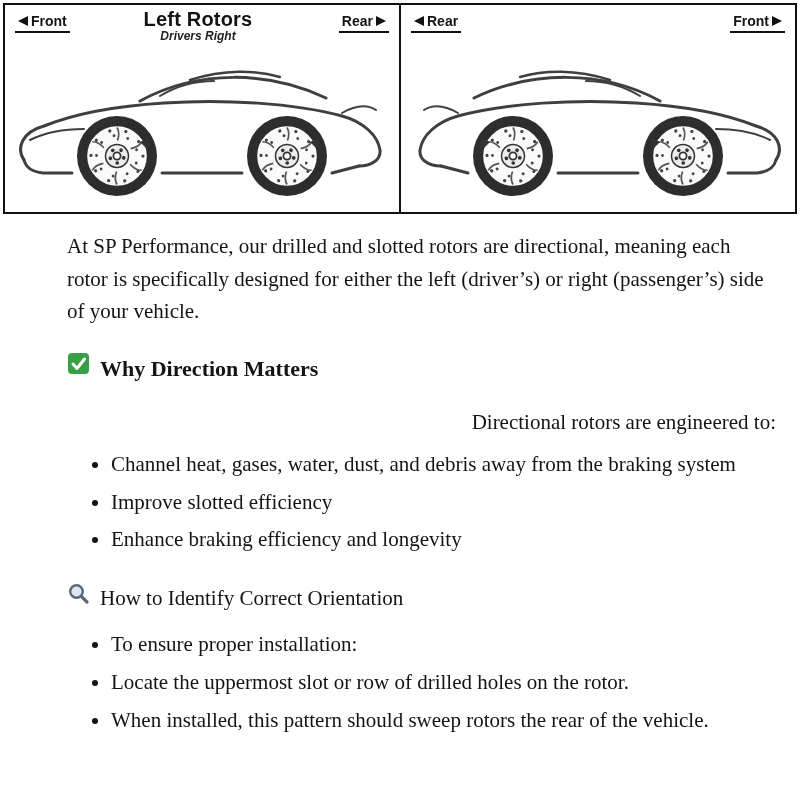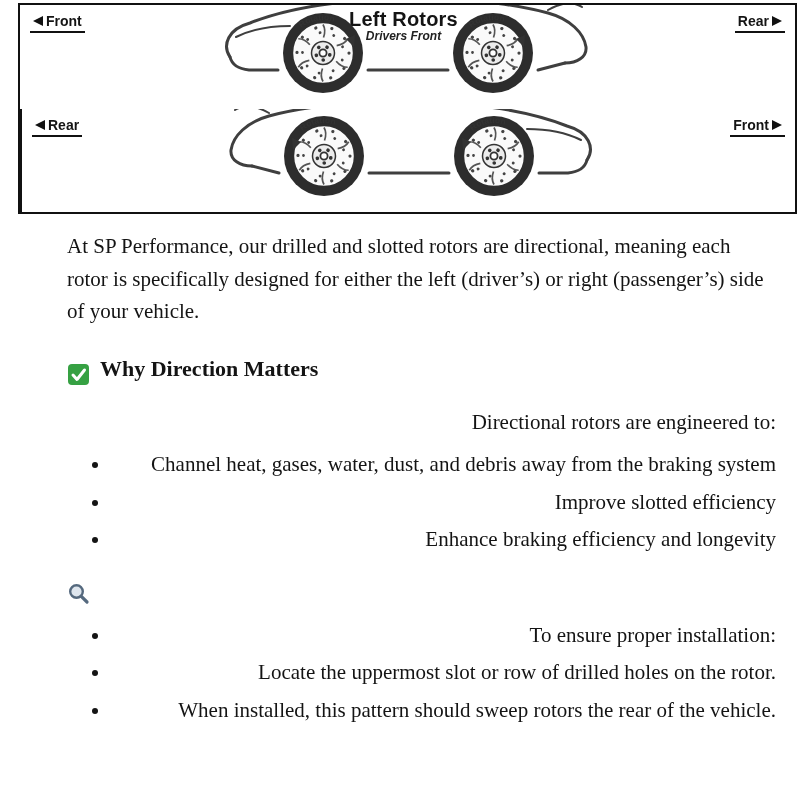--- a/index.html
+++ b/index.html
@@ -5,26 +5,25 @@
   * { box-sizing: border-box; }
   html, body { margin: 0; padding: 0; }
   body {
     width: 800px; height: 800px; overflow: hidden;
     background: #ffffff; color: #141414;
     font-family: "Liberation Serif", serif;
   }
 
   
   .diagram {
-    margin: 3px 3px 0 18px;
+    margin: 3px 3px 0 3px;
     border: 2px solid #111;
     height: 211px;
     display: flex;
     background: #fff;
-    flex-direction: column;
   }
   .panel { flex: 1; position: relative; overflow: hidden; }
   .panel + .panel { border-left: 2px solid #111; }
 
   .panel-title {
     position: absolute; top: 3px; left: 0; right: 8px;
     text-align: center;
     font-family: "Liberation Sans", sans-serif;
     line-height: 1.1;
     pointer-events: none;
@@ -54,27 +53,27 @@
   
   .content {
     padding: 16px 24px 0 24px;
     max-width: 760px;
     font-size: 21px;
     line-height: 1.55;
     margin-left: 43px;
   }
   .content p { margin: 0 0 8px 0; }
   .sec-head {
-    display: flex; align-items: flex-end; gap: 10px;
+    display: flex; align-items: flex-start; gap: 10px;
     margin: 24px 0 20px 0;
     font-size: 22px; font-weight: bold;
   }
   .sec-head.regular { font-weight: normal; font-size: 21px; margin: 26px 0 14px 0; }
   .lead { margin: 0 0 6px 0; text-align: right; }
-  ul { margin: 10px 0 22px 0; padding-left: 44px; text-align: right; }
+  ul { margin: 10px 0 22px 0; padding-left: 44px; }
   li { margin: 5px 0; }
   .ico { flex: 0 0 auto; display: inline-flex; }
 </style>
 </head>
 <body>
 
 <svg width="0" height="0" style="position:absolute" aria-hidden="true">
   <defs>
     <g id="carbody" stroke="#3f3f3f" stroke-width="3" fill="none" stroke-linecap="round">
       <path d="M 12,104 C 4,92 10,76 32,70 C 62,58 104,50 152,47 C 212,43 282,47 330,60 C 352,66 366,80 368,94 C 369,104 359,110 347,110"></path>
@@ -110,21 +109,21 @@
 
 <div class="diagram">
 
   <div class="panel">
     <span class="dir left-pos">
       <span class="tri tri-left"></span>
       <span>Front</span>
     </span>
     <div class="panel-title">
       <div class="t">Left Rotors</div>
-      <div class="s">Drivers Front</div>
+      <div class="s">Drivers Right</div>
     </div>
     <span class="dir right-pos">
       <span>Rear</span>
       <span class="tri tri-right"></span>
     </span>
     <div class="car-wrap">
       <svg width="380" height="150" viewBox="0 0 380 150">
         <use href="#carbody"></use>
         <use href="#wheel" transform="translate(105,100)"></use>
         <use href="#wheel" transform="translate(275,100)"></use>
@@ -193,20 +192,21 @@
     <li>Enhance braking efficiency and longevity</li>
   </ul>
 
   <div class="sec-head regular">
     <span class="ico">
       <svg width="23" height="23" viewBox="0 0 23 23">
         <circle cx="9.5" cy="9.5" r="6.3" fill="#dfe6ee" stroke="#55697e" stroke-width="2.4"></circle>
         <line x1="14.3" y1="14.3" x2="20" y2="20" stroke="#55697e" stroke-width="3.2" stroke-linecap="round"></line>
       </svg>
     </span>
+    <span>How to Identify Correct Orientation</span>
   </div>
 
   <ul>
     <li>To ensure proper installation:</li>
     <li>Locate the uppermost slot or row of drilled holes on the rotor.</li>
     <li>When installed, this pattern should sweep rotors the rear of the vehicle.</li>
   </ul>
 
 </div>
 

